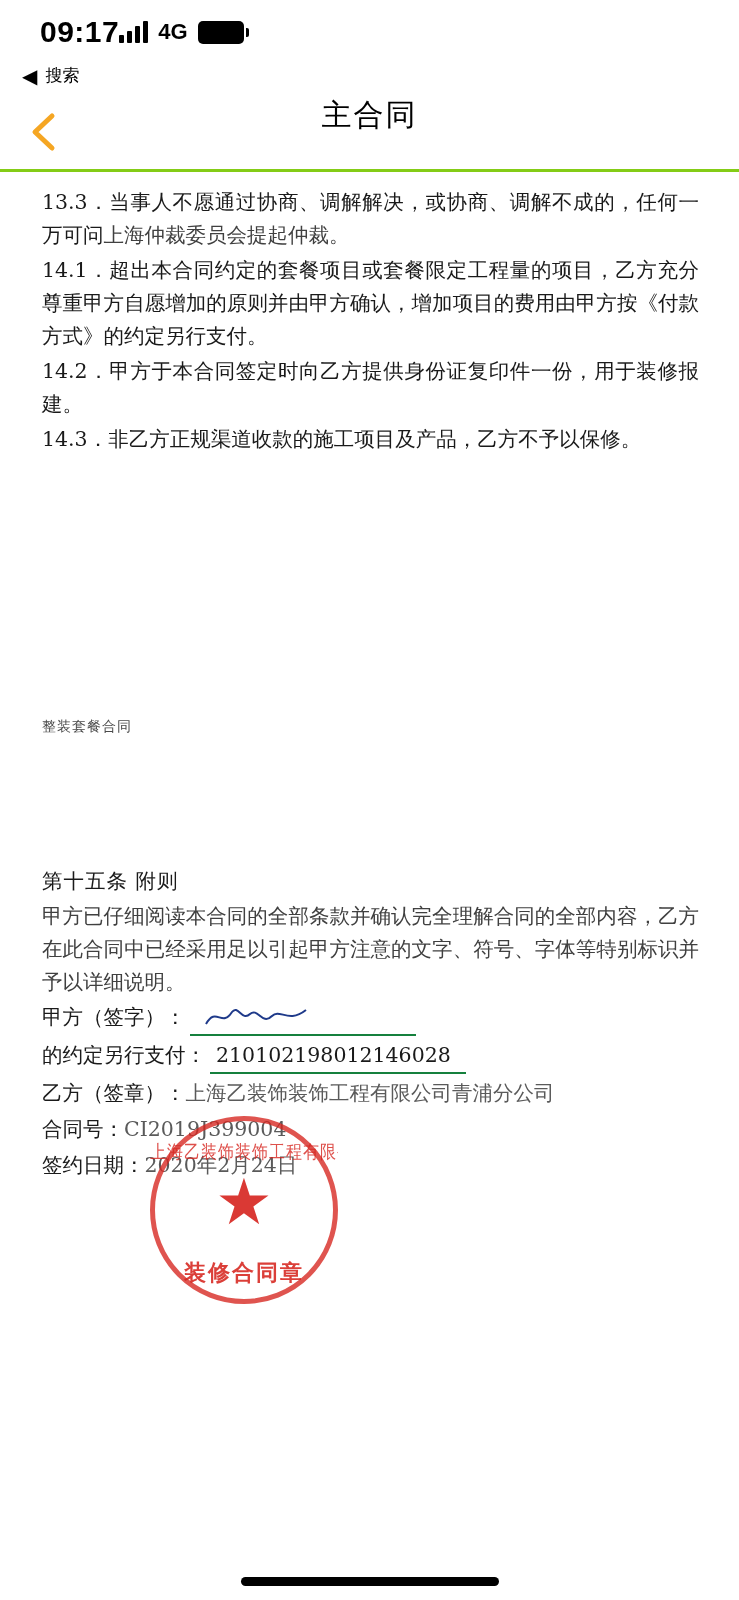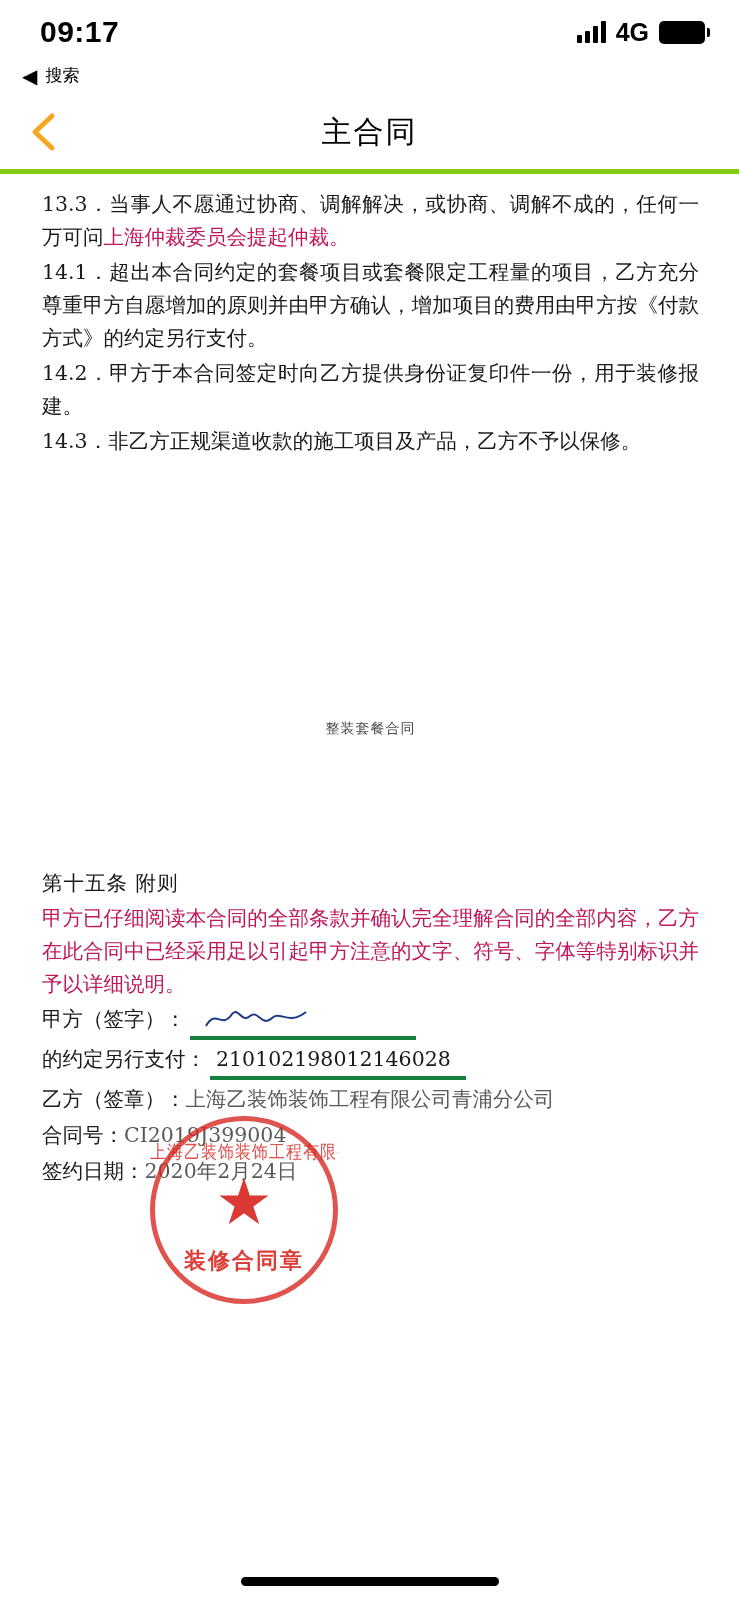--- a/index.html
+++ b/index.html
@@ -14,21 +14,21 @@
     color: #111;
     overflow: hidden;
     position: relative;
   }
 
   
   .status-bar {
     height: 64px;
     display: flex;
     align-items: center;
-    justify-content: space-between;
+    justify-content: flex-start;
     padding: 0 34px 0 40px;
     box-sizing: border-box;
   }
   .status-time {
     font-size: 30px;
     font-weight: bold;
     letter-spacing: 0.5px;
     color: #000;
   }
   .status-right {
@@ -46,21 +46,21 @@
     width: 5px;
     background: #000;
     border-radius: 1px;
     display: block;
   }
   .signal span:nth-child(1) { height: 8px; }
   .signal span:nth-child(2) { height: 12px; }
   .signal span:nth-child(3) { height: 17px; }
   .signal span:nth-child(4) { height: 22px; }
   .net-label {
-    font-size: 25px;
+    font-size: 22px;
     font-weight: bold;
     color: #000;
   }
   .battery {
     width: 46px;
     height: 23px;
     background: #000;
     border-radius: 5px;
     position: relative;
   }
@@ -89,23 +89,22 @@
   }
   .back-app .lbl {
     font-size: 17px;
     color: #000;
   }
 
   
   .nav-bar {
     height: 74px;
     display: flex;
-    align-items: center;
     position: relative;
-    border-bottom: 5px solid #84cc16;
+    border-bottom: 3px solid #84cc16;
   }
   .nav-back {
     position: absolute;
     left: 26px;
     top: 50%;
     transform: translateY(-50%);
     width: 34px;
     height: 34px;
     display: flex;
     align-items: center;
@@ -128,40 +127,40 @@
     box-sizing: border-box;
     font-family: "DejaVu Serif", "Liberation Serif", serif;
     font-size: 20.5px;
     line-height: 33px;
     color: #1a1a1a;
     text-align: justify;
   }
   .doc p {
     margin: 0 0 2px 0;
   }
-  .red { color: #be185d; }
+  .red { color: #404040; }
   .heading {
     letter-spacing: 1px;
   }
 
   .page-center-label {
-    text-align: center;
+    text-align: left;
     font-size: 14px;
     color: #4a4a4a;
     margin: 0;
     letter-spacing: 1px;
   }
 
   .gap-1 { height: 252px; }
   .gap-2 { height: 120px; }
 
   .sign-block p { margin: 0 0 3px 0; }
   .sign-line {
     display: inline-block;
-    border-bottom: 4px solid #15803d;
+    border-bottom: 2px solid #15803d;
     min-width: 300px;
     margin-left: 4px;
     padding-left: 6px;
   }
   .sign-line.short { min-width: 220px; }
   .sign-line.mid { min-width: 250px; }
 
   .faded { color: #5a5a5a; }
 
   
@@ -194,21 +193,21 @@
     top: 46%;
     transform: translate(-50%, -50%);
     color: rgba(214, 36, 30, 0.9);
     font-size: 64px;
     line-height: 1;
   }
   .stamp-bottom {
     position: absolute;
     left: 0;
     right: 0;
-    bottom: 28px;
+    bottom: 16px;
     text-align: center;
     font-size: 22px;
     letter-spacing: 2px;
     color: rgba(214, 36, 30, 0.88);
     font-family: "DejaVu Sans", sans-serif;
     font-weight: bold;
   }
   .stamp-arc {
     position: absolute;
     left: 0;

